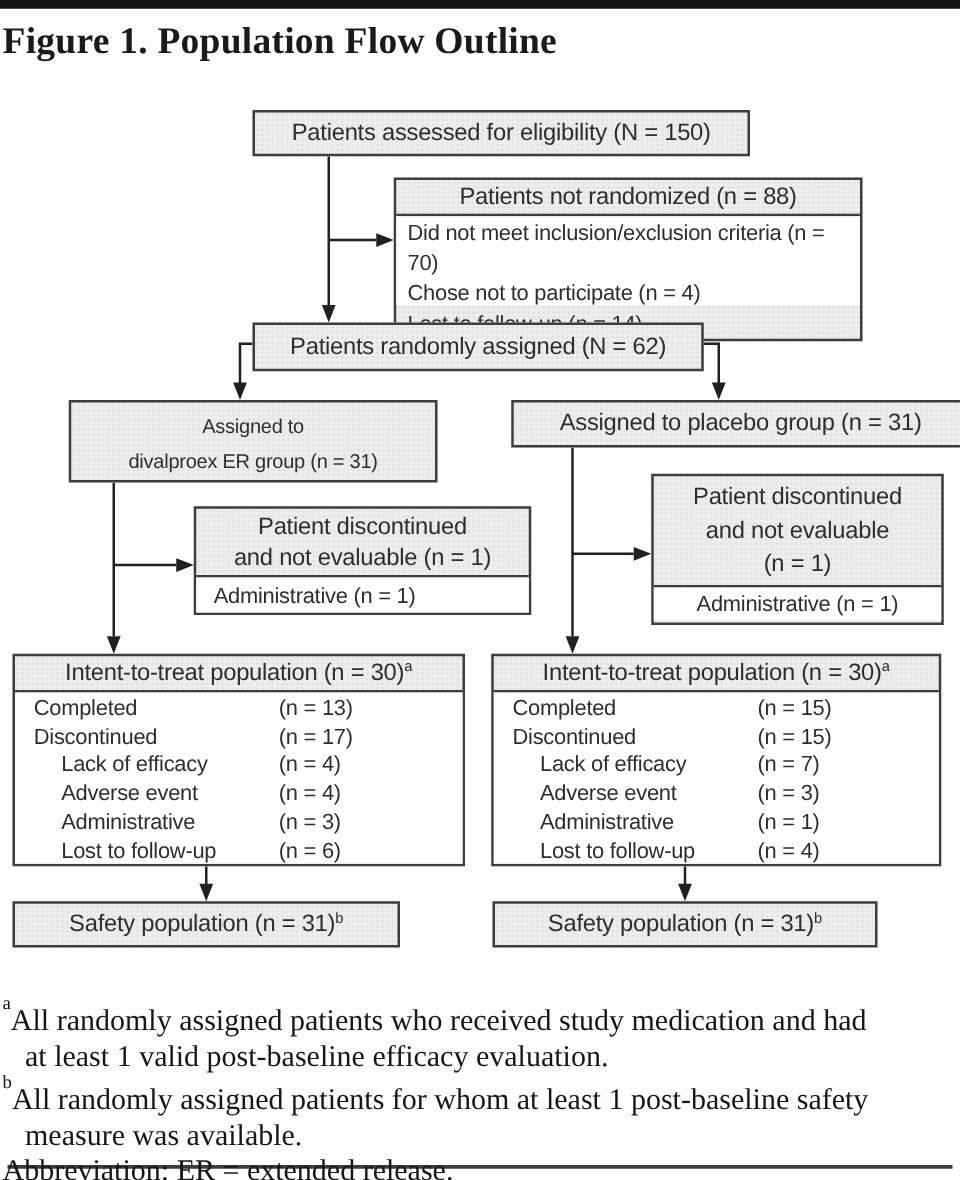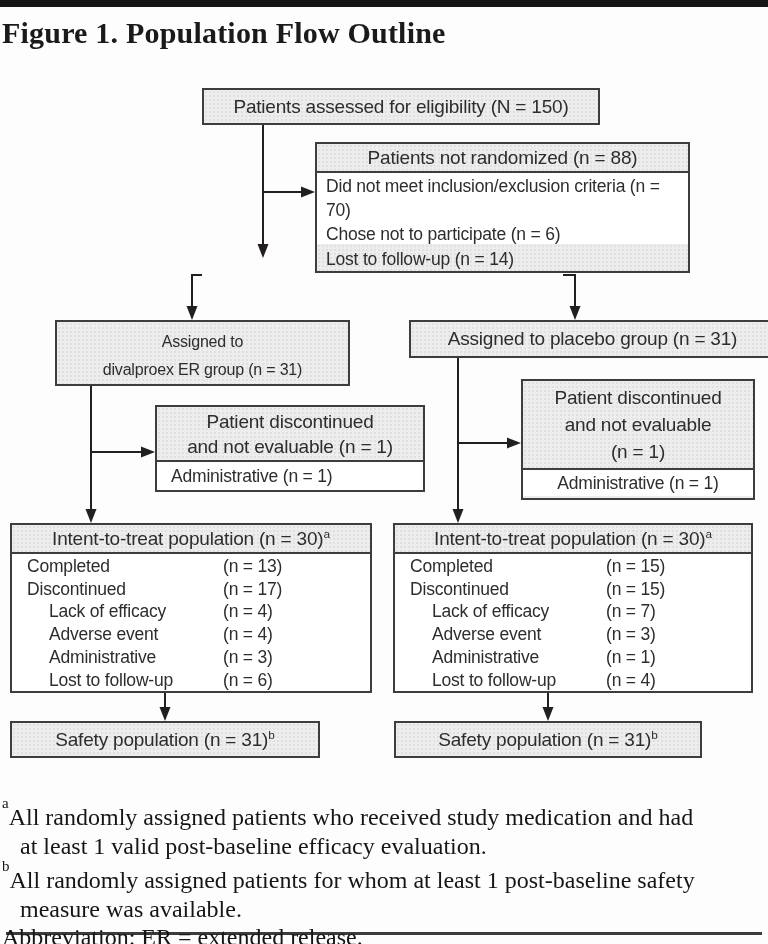--- a/index.html
+++ b/index.html
@@ -87,25 +87,28 @@
   </svg>
 
   <div class="box center1" style="left:202px; top:88px; width:398px; height:37px;">
     <span>Patients assessed for eligibility (N = 150)</span>
   </div>
 
   <div class="box" style="left:315px; top:142px; width:375px; height:131px;">
     <div class="box-header" style="height:27px;">Patients not randomized (n = 88)</div>
     <div class="nr-body" style="height:70px;">
       <div>Did not meet inclusion/exclusion criteria (n = 70)</div>
-      <div>Chose not to participate (n = 6)</div>
+      <div>Chose not to participate (n = 4)</div>
       <div>Lost to follow-up (n = 14)</div>
     </div>
   </div>
 
+  <div class="box center1" style="left:202px; top:258px; width:361px; height:39px;">
+    <span>Patients randomly assigned (N = 62)</span>
+  </div>
 
   <div class="box centercol" style="left:55px; top:320px; width:295px; height:66px;">
     <div>Assigned to</div>
     <div>divalproex ER group (n = 31)</div>
   </div>
 
   <div class="box center1" style="left:393px; top:320px; width:367px; height:38px;margin-left:16px;">
     <span>Assigned to placebo group (n = 31)</span>
   </div>
 

